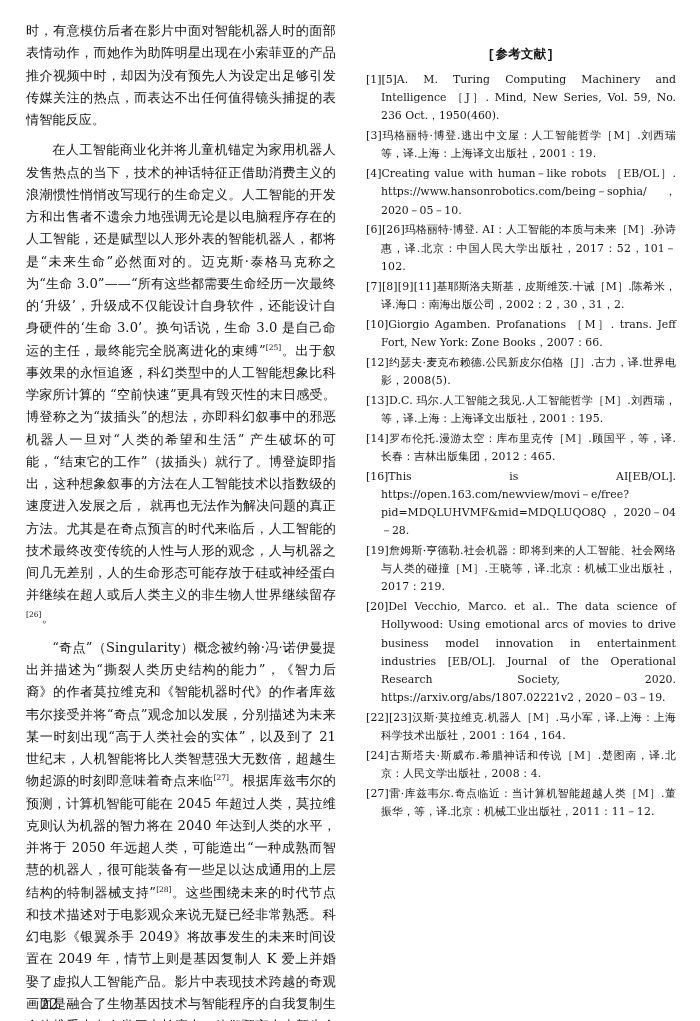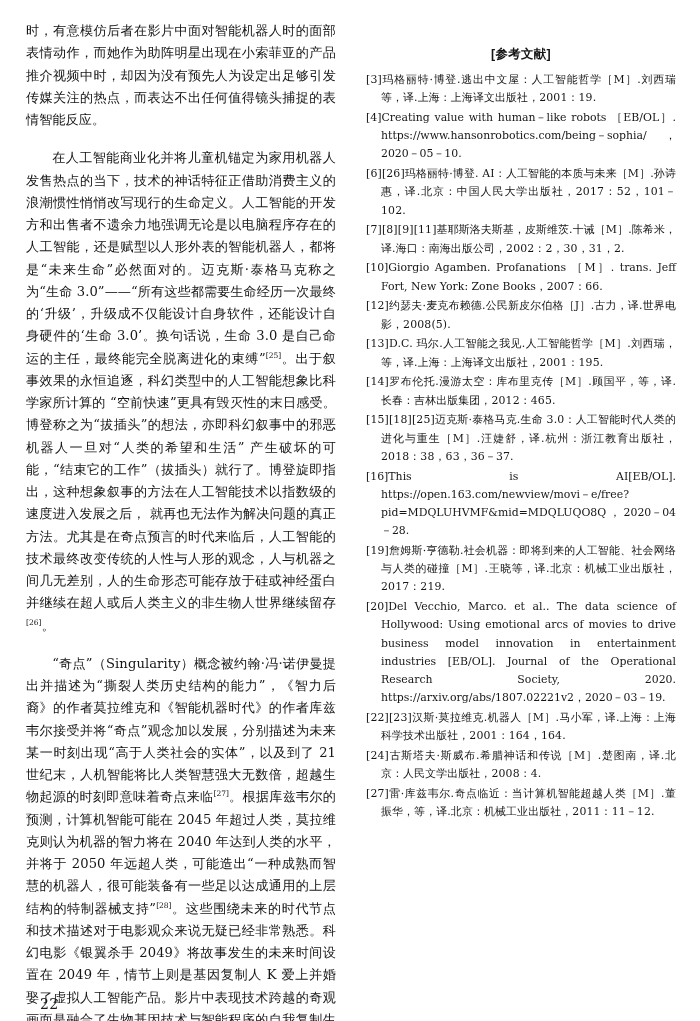--- a/index.html
+++ b/index.html
@@ -44,21 +44,21 @@
     font-size: 13.1px;
     line-height: 22.25px;
     text-align: justify;
     text-justify: inter-character;
     text-align-last: left;
     margin: 0;
     letter-spacing: 0.1px;
     color: #151515;
   }
   .body-p.indent { text-indent: 2em; }
-  .body-p + .body-p { margin-top: 16px; }
+  .body-p + .body-p { margin-top: 8px; }
 
   sup.ref {
     font-size: 7.5px;
     vertical-align: super;
     line-height: 0;
     letter-spacing: 0;
   }
 
   
   .page-number {
@@ -69,21 +69,21 @@
     font-family: "DejaVu Serif", "Liberation Serif", serif;
     color: #1a1a1a;
     letter-spacing: 0.3px;
   }
 
   
   .ref-heading {
     text-align: center;
     font-size: 12.4px;
     font-weight: bold;
-    font-family: Liberation Sans, sans-serif;
+    font-family: Liberation Mono, monospace;
     margin: 26px 0 8px 0;
     letter-spacing: 0.4px;
     color: #141414;
   }
   .ref-list {
     list-style: none;
     margin: 0;
     padding: 0;
   }
   .ref-item {
@@ -122,29 +122,29 @@
       <p class="body-p indent"><span>“奇点”（Singularity）概念被约翰·冯·诺伊曼提出并描述为“撕裂人类历史结构的能力”，《智力后裔》的作者莫拉维克和《智能机器时代》的作者库兹韦尔接受并将“奇点”观念加以发展，分别描述为未来某一时刻出现“高于人类社会的实体”，以及到了 21 世纪末，人机智能将比人类智慧强大无数倍，超越生物起源的时刻即意味着奇点来临</span><sup class="ref">[27]</sup><span>。根据库兹韦尔的预测，计算机智能可能在 2045 年超过人类，莫拉维克则认为机器的智力将在 2040 年达到人类的水平，并将于 2050 年远超人类，可能造出“一种成熟而智慧的机器人，很可能装备有一些足以达成通用的上层结构的特制器械支持”</span><sup class="ref">[28]</sup><span>。这些围绕未来的时代节点和技术描述对于电影观众来说无疑已经非常熟悉。科幻电影《银翼杀手 2049》将故事发生的未来时间设置在 2049 年，情节上则是基因复制人 K 爱上并婚娶了虚拟人工智能产品。影片中表现技术跨越的奇观画面是融合了生物基因技术与智能程序的自我复制生命体携手走在人类历史长廊上，他们预言未来新生命的孕育将不再依赖</span></p>
 
     </div>
 
     <div class="col col-right">
 
 
       <div class="ref-heading">[参考文献]</div>
 
       <ul class="ref-list">
+          <li class="ref-item en">[1][5]A. M. Turing Computing Machinery and Intelligence ［J］. Mind, New Series, Vol. 59, No. 236 Oct.，1950(460).</li>
           <li class="ref-item cn">[3]玛格丽特·博登.逃出中文屋：人工智能哲学［M］.刘西瑞等，译.上海：上海译文出版社，2001：19.</li>
           <li class="ref-item en">[4]Creating value with human－like robots ［EB/OL］. https://www.hansonrobotics.com/being－sophia/，2020－05－10.</li>
           <li class="ref-item cn">[6][26]玛格丽特·博登. AI：人工智能的本质与未来［M］.孙诗惠，译.北京：中国人民大学出版社，2017：52，101－102.</li>
           <li class="ref-item cn">[7][8][9][11]基耶斯洛夫斯基，皮斯维茨.十诫［M］.陈希米，译.海口：南海出版公司，2002：2，30，31，2.</li>
           <li class="ref-item en">[10]Giorgio Agamben. Profanations ［M］. trans. Jeff Fort, New York: Zone Books，2007：66.</li>
           <li class="ref-item cn">[12]约瑟夫·麦克布赖德.公民新皮尔伯格［J］.古力，译.世界电影，2008(5).</li>
           <li class="ref-item cn">[13]D.C. 玛尔.人工智能之我见.人工智能哲学［M］.刘西瑞，等，译.上海：上海译文出版社，2001：195.</li>
           <li class="ref-item cn">[14]罗布伦托.漫游太空：库布里克传［M］.顾国平，等，译.长春：吉林出版集团，2012：465.</li>
-          <li class="ref-item cn">[15][18][25]迈克斯·泰格马克.生命 3.0：人工智能时代人类的进化与重生［M］.汪婕舒，译.杭州：浙江教育出版社，2018：38，63，36－37.</li>
           <li class="ref-item en">[16]This is AI[EB/OL]. https://open.163.com/newview/movi－e/free?pid=MDQLUHVMF&amp;mid=MDQLUQO8Q，2020－04－28.</li>
           <li class="ref-item cn">[19]詹姆斯·亨德勒.社会机器：即将到来的人工智能、社会网络与人类的碰撞［M］.王晓等，译.北京：机械工业出版社，2017：219.</li>
           <li class="ref-item en">[20]Del Vecchio, Marco. et al.. The data science of Hollywood: Using emotional arcs of movies to drive business model innovation in entertainment industries [EB/OL]. Journal of the Operational Research Society, 2020. https://arxiv.org/abs/1807.02221v2，2020－03－19.</li>
           <li class="ref-item cn">[22][23]汉斯·莫拉维克.机器人［M］.马小军，译.上海：上海科学技术出版社，2001：164，164.</li>
           <li class="ref-item cn">[24]古斯塔夫·斯威布.希腊神话和传说［M］.楚图南，译.北京：人民文学出版社，2008：4.</li>
           <li class="ref-item cn">[27]雷·库兹韦尔.奇点临近：当计算机智能超越人类［M］.董振华，等，译.北京：机械工业出版社，2011：11－12.</li>
         </ul>
 
     </div>
 

